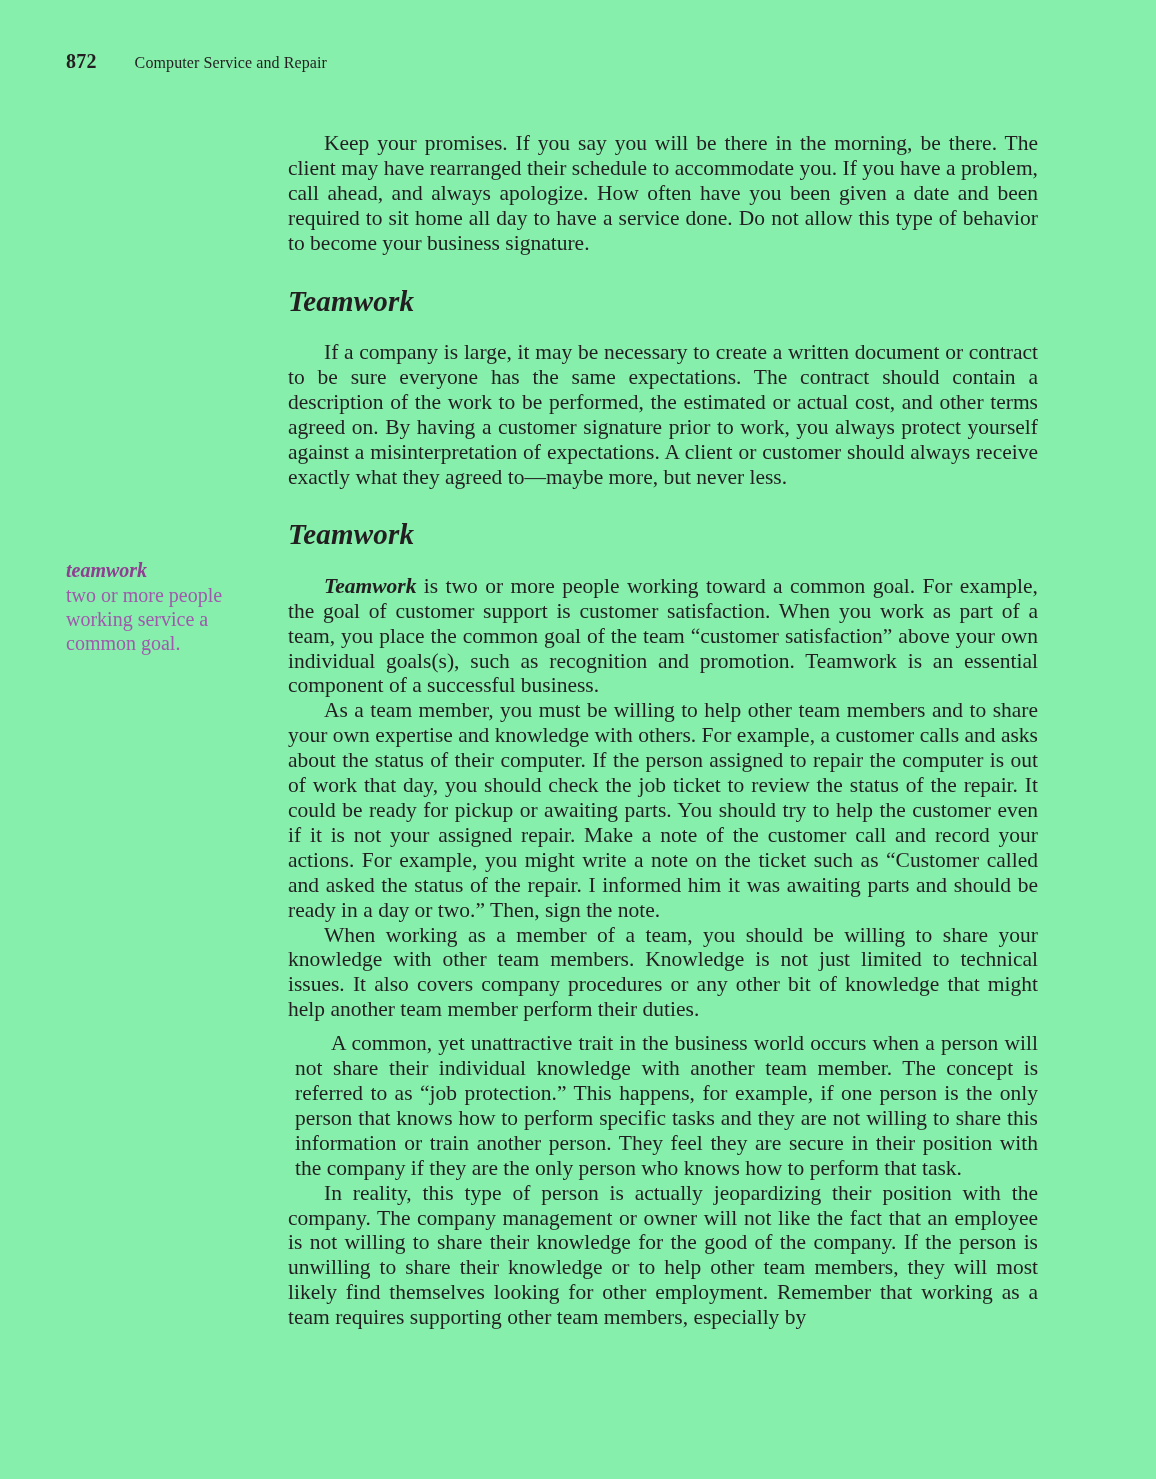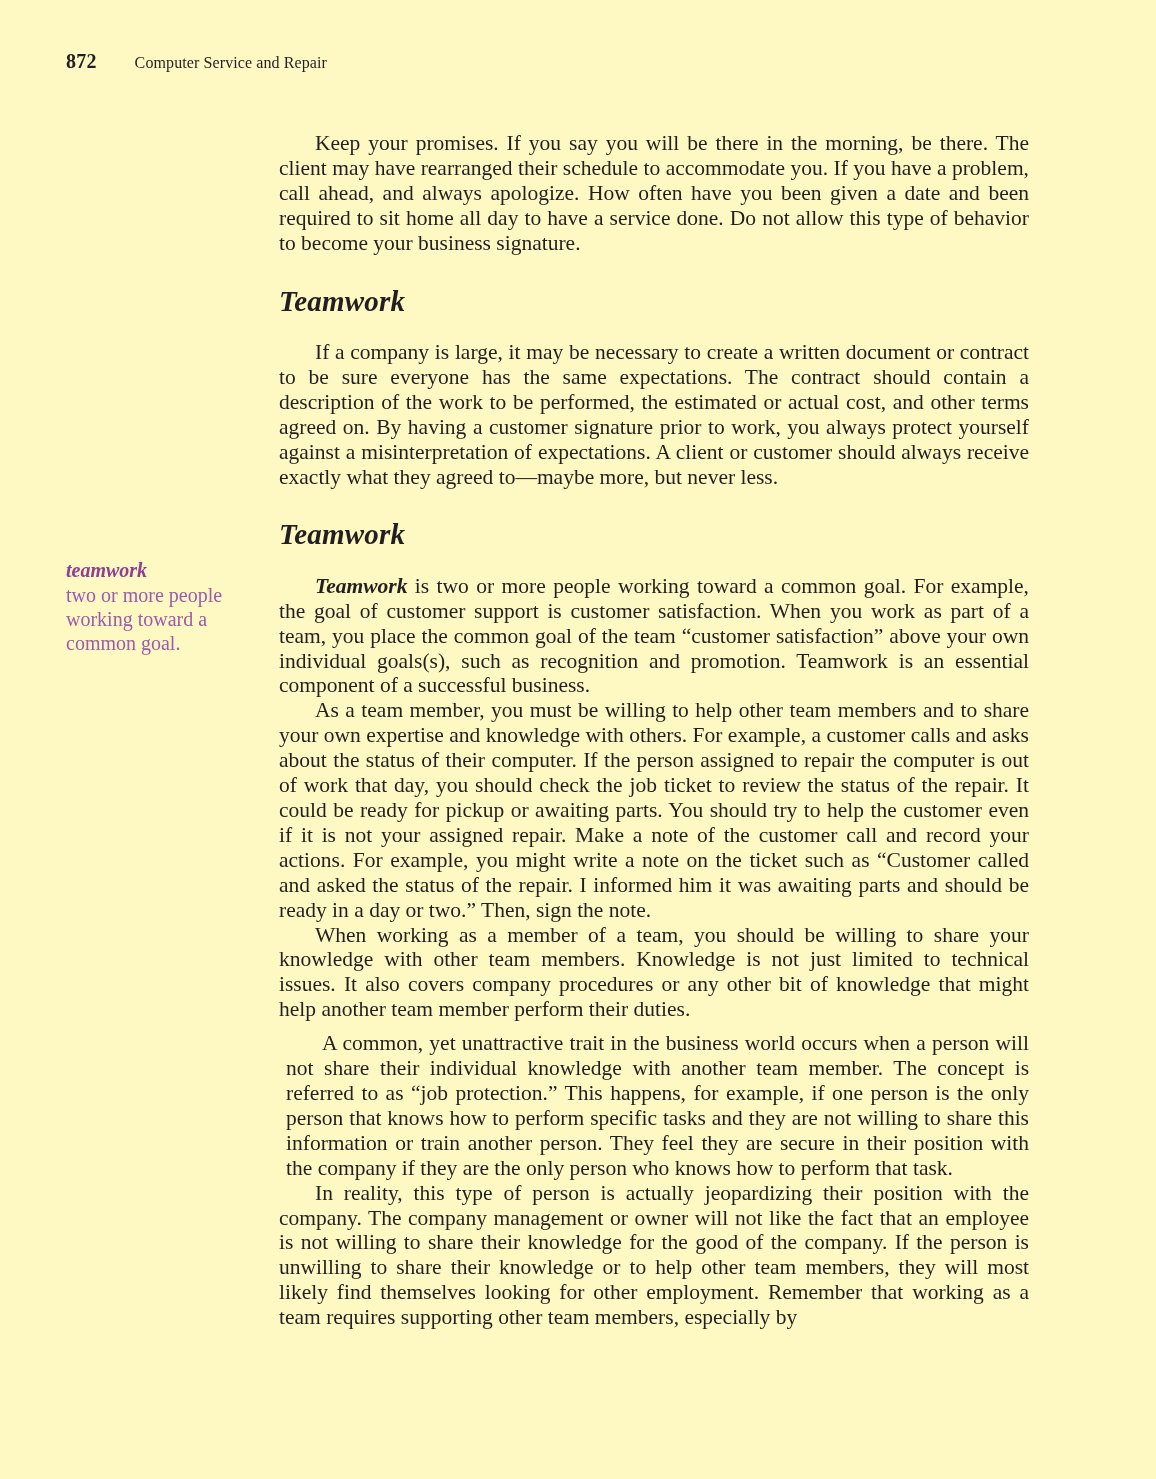--- a/index.html
+++ b/index.html
@@ -8,21 +8,21 @@
     background: #ffffff;
   }
   body {
     font-family: "Liberation Serif", "DejaVu Serif", serif;
     color: #231f20;
   }
   .page {
     position: relative;
     width: 1156px;
     height: 1479px;
-    background: #fef9c3;
+    background: #86efac;
     overflow: hidden;
   }
 
   
   .running-head {
     position: absolute;
     left: 66px;
     top: 50px;
     display: flex;
     align-items: baseline;
@@ -37,21 +37,21 @@
   .running-title {
     margin-left: 38px;
     font-size: 16px;
     color: #231f20;
     letter-spacing: 0.1px;
   }
 
   
   .text-column {
     position: absolute;
-    left: 279px;
+    left: 288px;
     top: 131px;
     width: 750px;
   }
   .body-par {
     margin: 0;
     font-size: 21.5px;
     line-height: 24.9px;
     text-indent: 36px;
     text-align: justify;
     color: #231f20;
@@ -113,21 +113,21 @@
 
 <div class="page">
 
   <div class="running-head">
     <span class="folio">872</span>
     <span class="running-title">Computer Service and Repair</span>
   </div>
 
   <aside class="margin-note">
     <p class="margin-term">teamwork</p>
-    <p class="margin-def">two or more people working toward a common goal.</p>
+    <p class="margin-def">two or more people working service a common goal.</p>
   </aside>
 
   <div class="text-column">
 
     <p class="body-par">Keep your promises. If you say you will be there in the morning, be there. The client may have rearranged their schedule to accommodate you. If you have a problem, call ahead, and always apologize. How often have you been given a date and been required to sit home all day to have a service done. Do not allow this type of behavior to become your business signature.</p>
 
     <h2 class="heading-a sp-before-a">Teamwork</h2>
     <p class="body-par sp-after-a">If a company is large, it may be necessary to create a written document or contract to be sure everyone has the same expectations. The contract should contain a description of the work to be performed, the estimated or actual cost, and other terms agreed on. By having a customer signature prior to work, you always protect yourself against a misinterpretation of expectations. A client or customer should always receive exactly what they agreed to—maybe more, but never less.</p>
 
     <h2 class="heading-a sp-before-a">Teamwork</h2>

